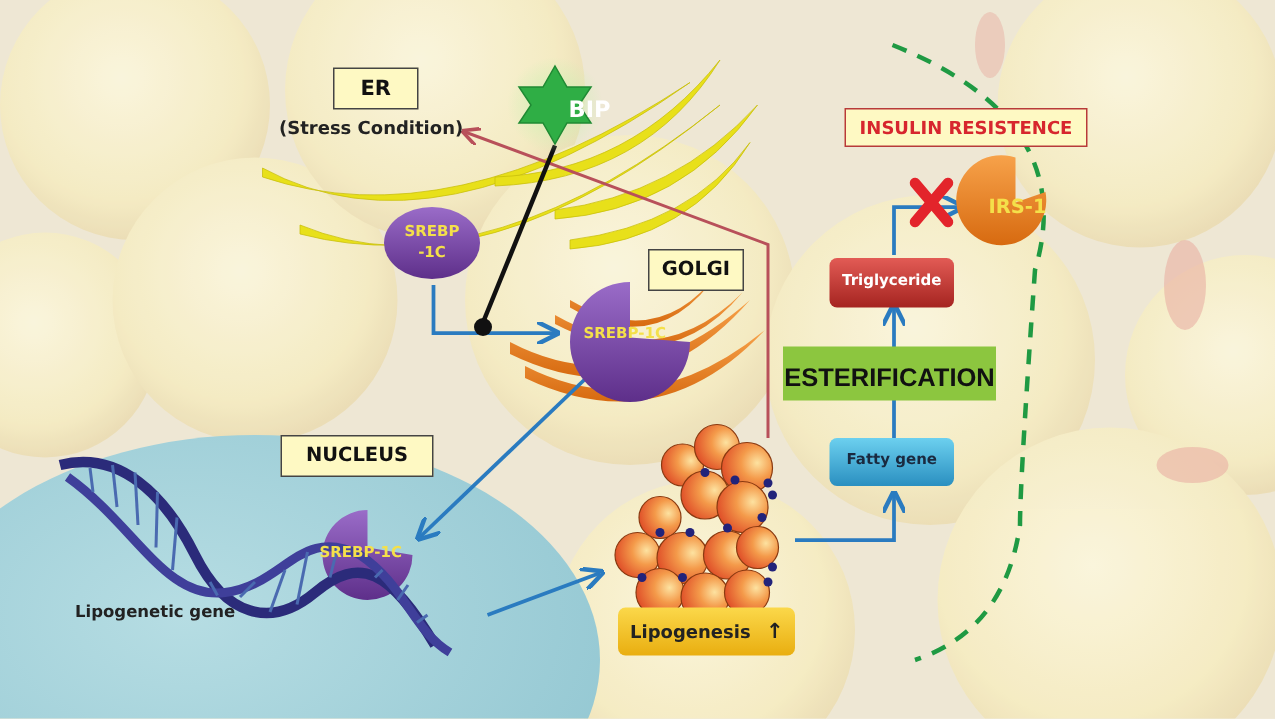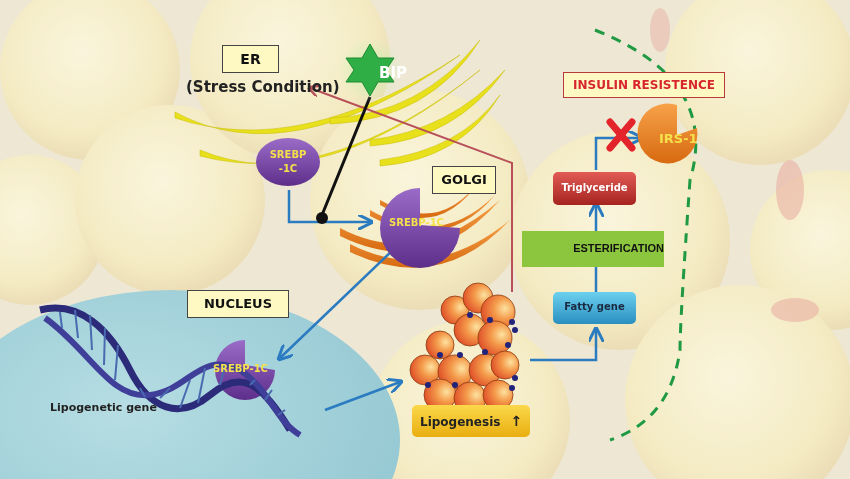--- a/index.html
+++ b/index.html
@@ -182,21 +182,21 @@
 
   <rect x="553" y="172" width="83" height="33" rx="5" fill="url(#redBtn)"></rect>
   <rect x="522" y="231" width="142" height="36" fill="#8cc63f"></rect>
   <rect x="553" y="292" width="83" height="32" rx="5" fill="url(#blueBtn)"></rect>
   <rect x="412" y="405" width="118" height="32" rx="5" fill="url(#yellowBtn)"></rect>
 </svg>
 
 <div class="label-box" style="left:222px;top:45px;width:55px;height:26px;line-height:26px;font-size:14px;">
   <span>ER</span>
 </div>
-<div class="plain-text" style="left:186px;top:78px;font-size:15px;">(Stress Condition)</div>
+<div class="plain-text" style="left:186px;top:78px;font-size:12px;">(Stress Condition)</div>
 
 <div class="plain-text" style="left:379px;top:64px;font-size:15px;color:#fff;">BIP</div>
 
 <div class="plain-text" style="left:266px;top:148px;width:44px;text-align:center;font-size:10px;color:#f4e04a;line-height:14px;">
   <div>SREBP</div>
   <div>-1C</div>
 </div>
 
 <div class="label-box" style="left:432px;top:166px;width:62px;height:26px;line-height:26px;font-size:13px;">
   <span>GOLGI</span>
@@ -208,19 +208,19 @@
 </div>
 <div class="plain-text" style="left:213px;top:363px;font-size:10px;color:#f4e04a;">SREBP-1C</div>
 <div class="plain-text" style="left:50px;top:401px;font-size:11px;">Lipogenetic gene</div>
 
 <div class="plain-text" style="left:420px;top:413px;font-size:12px;">
   <span>Lipogenesis</span>
   <span style="margin-left:6px;font-size:14px;">↑</span>
 </div>
 
 <div class="plain-text" style="left:553px;top:301px;width:83px;text-align:center;font-size:10px;color:#1a2a40;">Fatty gene</div>
-<div class="plain-text" style="left:522px;top:242px;width:142px;text-align:right;font-size:11px;color:#111;font-family:'Liberation Sans',sans-serif;">ESTERIFICATION</div>
+<div class="plain-text" style="left:522px;top:242px;width:142px;text-align:center;font-size:17px;color:#111;font-family:'Liberation Sans',sans-serif;">ESTERIFICATION</div>
 <div class="plain-text" style="left:553px;top:182px;width:83px;text-align:center;font-size:10px;color:#fff;">Triglyceride</div>
 
 <div class="label-box" style="left:563px;top:72px;width:160px;height:24px;line-height:24px;font-size:12px;color:#d7262e;border-color:#b83a3a;">
   <span>INSULIN RESISTENCE</span>
 </div>
 <div class="plain-text" style="left:659px;top:131px;font-size:13px;color:#f4e04a;">IRS-1</div>
 
 </body></html>

